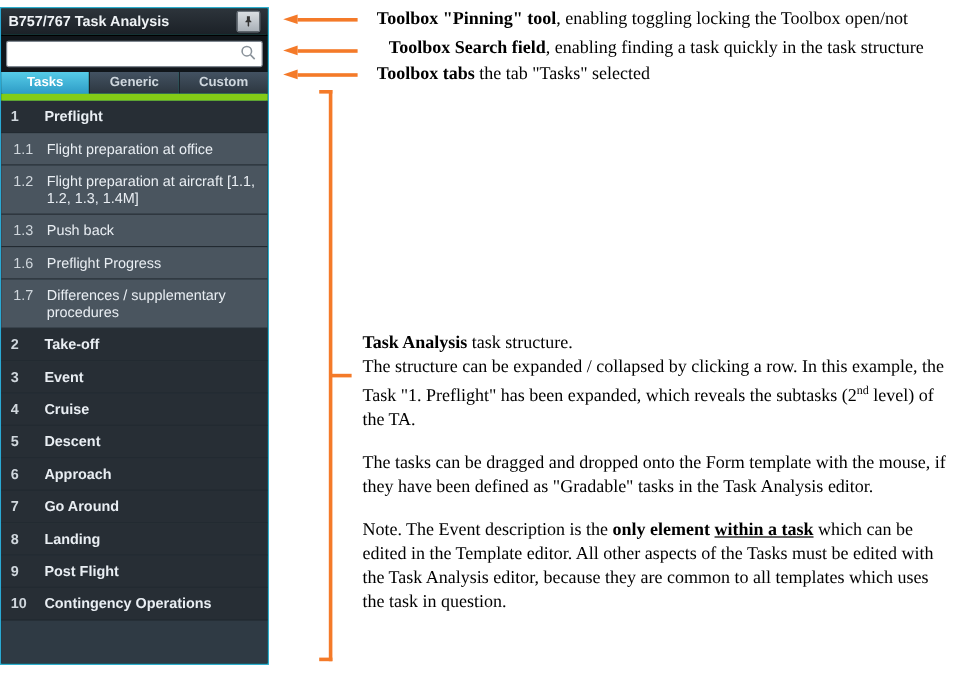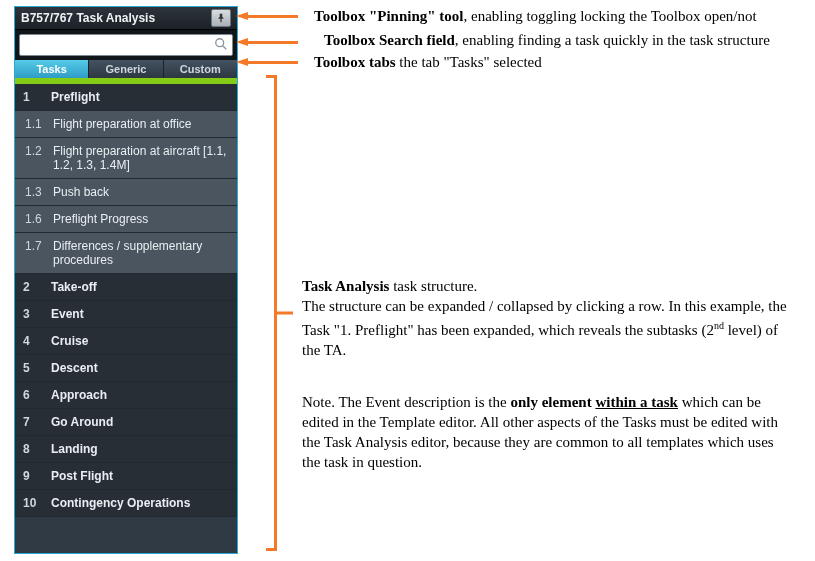--- a/index.html
+++ b/index.html
@@ -1,20 +1,20 @@
 <!DOCTYPE html>
 <html><head>
 <meta charset="utf-8">
 <style>
   html,body { margin:0; padding:0; font-family: Arial, Helvetica, sans-serif; }
   #stage { position:relative; width:815px; height:561px; background:#fff; }
 
   
   .toolbox {
-    position:absolute; left:14px; top:6px; width:224px; height:548px;
+    position:absolute; left:0; top:6px; width:224px; height:548px;
     border:1px solid #2aa9d4; background:#14b8a6;
     display:flex; flex-direction:column; box-sizing:border-box;
     box-shadow:0 0 0 1px #000 inset;
   }
   .tb-header {
     height:22px; background:linear-gradient(#2d343b,#1b2127);
     color:#eef2f5; font-size:12px; font-weight:bold;
     display:flex; align-items:center; padding:0 6px; justify-content:space-between;
     border-bottom:1px solid #000;
   }
@@ -218,19 +218,20 @@
   </div>
 
   <div class="ann" style="left:302px; top:230px; width:490px;margin-top:46px;">
     <div>
       <b>Task Analysis</b><span> task structure.</span>
     </div>
     <div>
       <span>The structure can be expanded / collapsed by clicking a row.  In this example, the Task "1. Preflight" has been expanded, which reveals the subtasks (2</span><sup>nd</sup><span> level) of the TA.</span>
     </div>
     <div style="height:16px;"></div>
+    <div>The tasks can be dragged and dropped onto the Form template with the mouse, if they have been defined as "Gradable" tasks in the Task Analysis editor.</div>
     <div style="height:16px;"></div>
     <div>
       <span>Note. The Event description is the </span><b>only element </b><b><u>within a task</u></b><span> which can be edited in the Template editor. All other aspects of the Tasks must be edited with the Task Analysis editor, because they are common to all templates which uses the task in question.</span>
     </div>
   </div>
 
 </div>
 
 </body></html>

